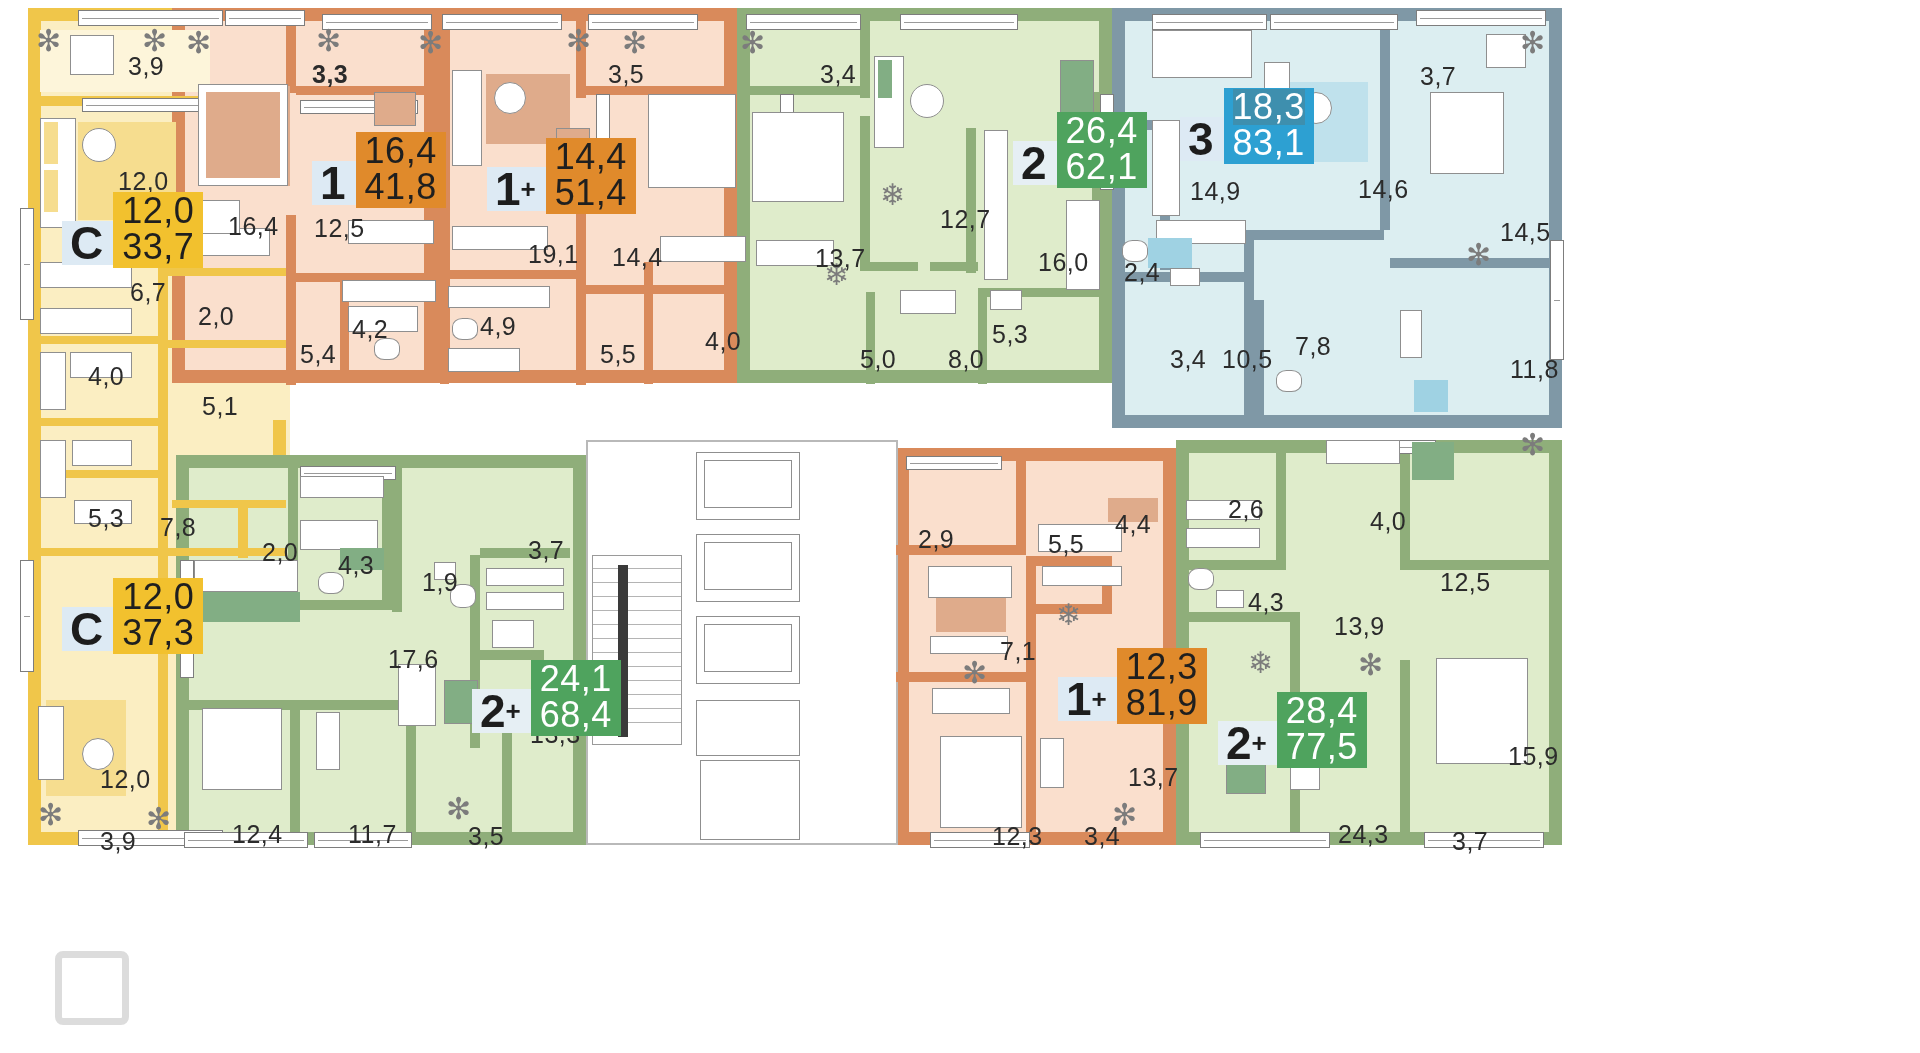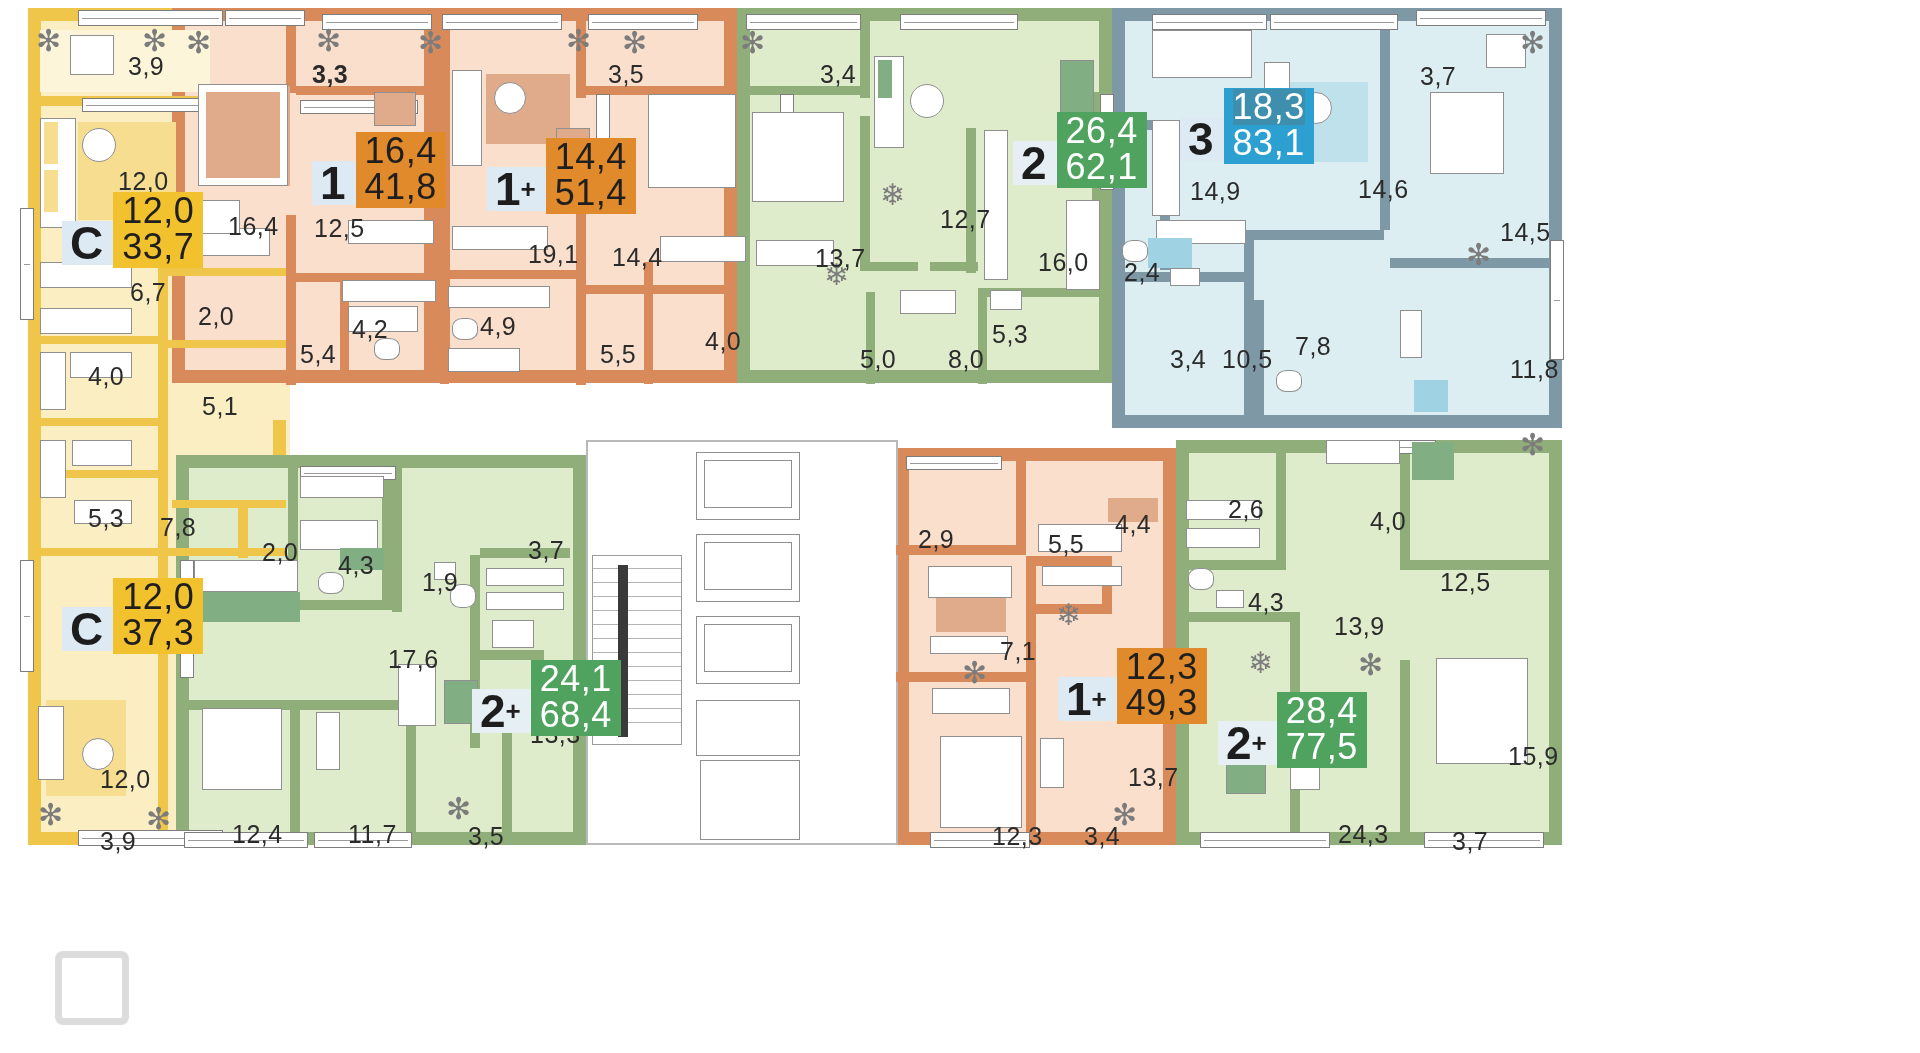--- a/index.html
+++ b/index.html
@@ -400,21 +400,21 @@
     </div>
 
   <div id="tags">
       <div class="tag t-yellow" style="left: 62px; top: 192px;"><div class="num">C</div><div class="areas"><span class="first">12,0</span><span>33,7</span></div></div>
       <div class="tag t-orange" style="left: 312px; top: 132px;"><div class="num">1</div><div class="areas"><span class="first">16,4</span><span>41,8</span></div></div>
       <div class="tag t-orange" style="left: 487px; top: 138px;"><div class="num">1<span class="sup">+</span></div><div class="areas"><span class="first">14,4</span><span>51,4</span></div></div>
       <div class="tag t-green" style="left: 1013px; top: 112px;"><div class="num">2</div><div class="areas"><span class="first">26,4</span><span>62,1</span></div></div>
       <div class="tag t-blue" style="left: 1180px; top: 88px;"><div class="num">3</div><div class="areas"><span class="first">18,3</span><span>83,1</span></div></div>
       <div class="tag t-yellow" style="left: 62px; top: 578px;"><div class="num">C</div><div class="areas"><span class="first">12,0</span><span>37,3</span></div></div>
       <div class="tag t-green" style="left: 472px; top: 660px;"><div class="num">2<span class="sup">+</span></div><div class="areas"><span class="first">24,1</span><span>68,4</span></div></div>
-      <div class="tag t-orange" style="left: 1058px; top: 648px;"><div class="num">1<span class="sup">+</span></div><div class="areas"><span class="first">12,3</span><span>49,3</span></div></div>
+      <div class="tag t-orange" style="left: 1058px; top: 648px;"><div class="num">1<span class="sup">+</span></div><div class="areas"><span class="first">12,3</span><span>81,9</span></div></div>
       <div class="tag t-green" style="left: 1218px; top: 692px;"><div class="num">2<span class="sup">+</span></div><div class="areas"><span class="first">28,4</span><span>77,5</span></div></div>
     </div>
 
   <div id="wm">
     <span class="logo"></span>
   </div>
 
 </div>
 
 </body></html>

